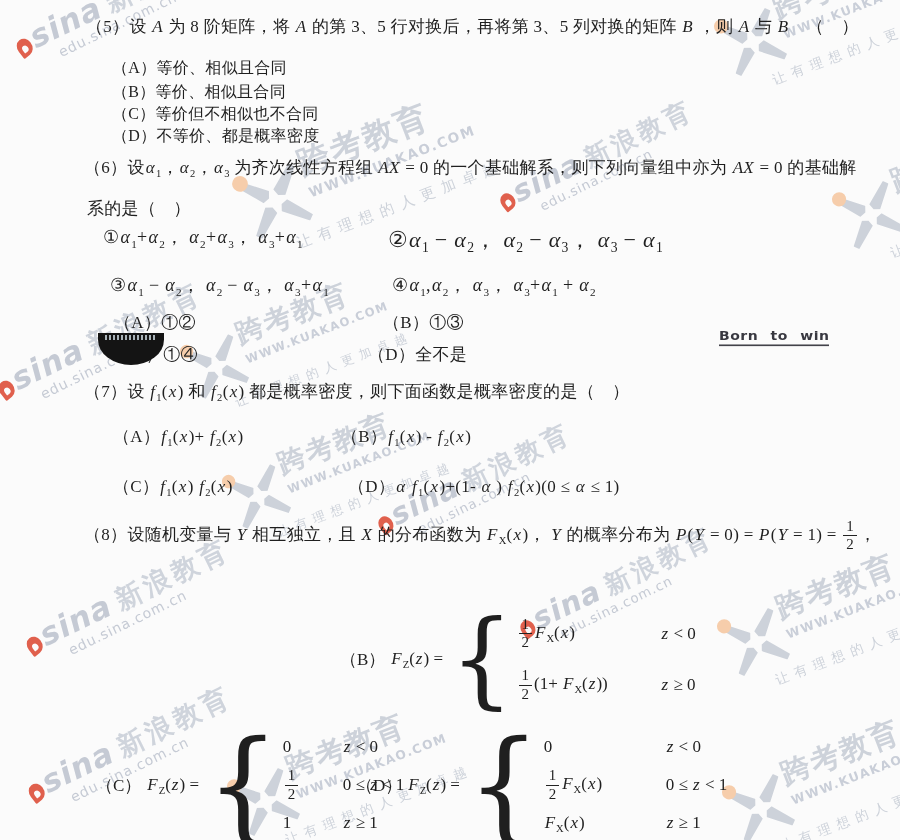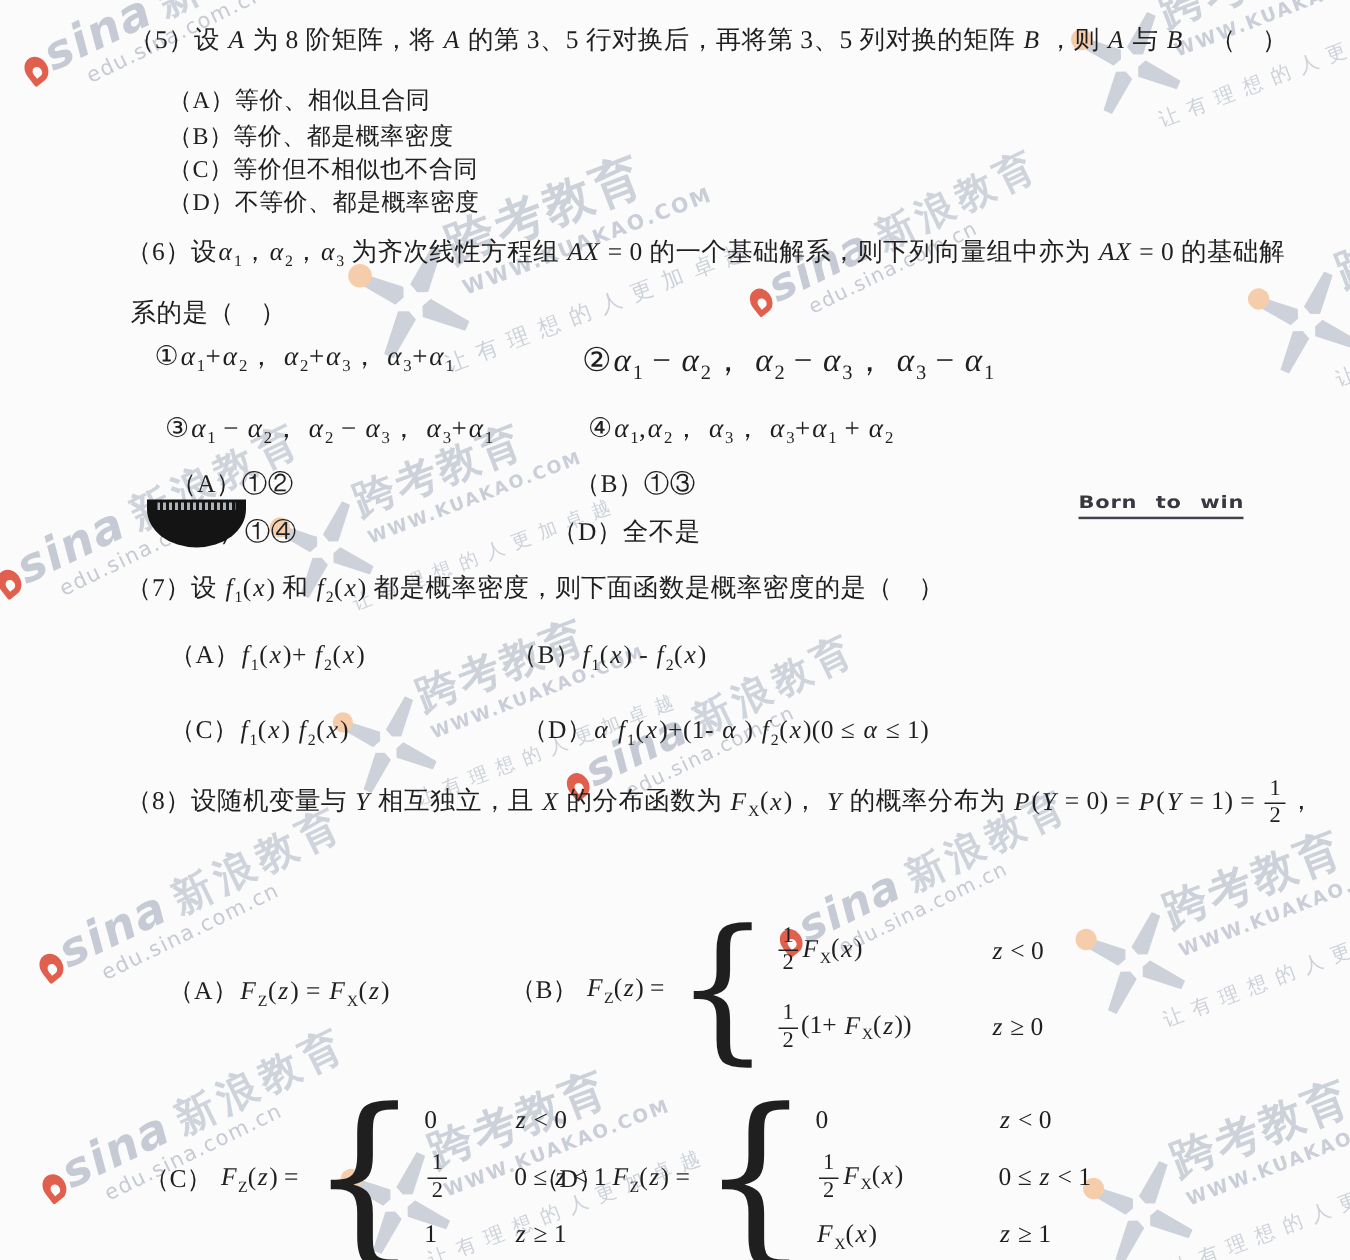--- a/index.html
+++ b/index.html
@@ -211,21 +211,21 @@
             <span class="kk-cn">跨考教育</span>
             <span class="kk-url">WWW.KUAKAO.COM</span>
           </div>
         </div>
         <div class="kk-slogan">让有理想的人更加卓越</div>
       </div>
     </div>
 
   <div class="tline" style="left:86px;top:16px">（5）设 <i>A</i> 为 8 阶矩阵，将 <i>A</i> 的第 3、5 行对换后，再将第 3、5 列对换的矩阵 <i>B</i> ，则 <i>A</i> 与 <i>B</i>　（　）</div>
   <div class="tline" style="left:112px;top:58px;font-size:16px">（A）等价、相似且合同</div>
-  <div class="tline" style="left:112px;top:82px;font-size:16px">（B）等价、都是概率密度</div>
+  <div class="tline" style="left:112px;top:82px;font-size:16px">（B）等价、相似且合同</div>
   <div class="tline" style="left:112px;top:104px;font-size:16px">（C）等价但不相似也不合同</div>
   <div class="tline" style="left:112px;top:126px;font-size:16px">（D）不等价、都是概率密度</div>
 
   <div class="tline" style="left:84px;top:157px">（6）设<i>α</i><sub>1</sub>，<i>α</i><sub>2</sub>，<i>α</i><sub>3</sub> 为齐次线性方程组 <i>AX</i> = 0 的一个基础解系，则下列向量组中亦为 <i>AX</i> = 0 的基础解</div>
   <div class="tline" style="left:87px;top:198px">系的是（　）</div>
   <div class="tline" style="left:103px;top:226px;font-size:18px">①<i>α</i><sub>1</sub>+<i>α</i><sub>2</sub>，  <i>α</i><sub>2</sub>+<i>α</i><sub>3</sub>，  <i>α</i><sub>3</sub>+<i>α</i><sub>1</sub></div>
   <div class="tline" style="left:388px;top:226px;font-size:22px">②<i>α</i><sub>1</sub> − <i>α</i><sub>2</sub>，  <i>α</i><sub>2</sub> − <i>α</i><sub>3</sub>，  <i>α</i><sub>3</sub> − <i>α</i><sub>1</sub></div>
   <div class="tline" style="left:110px;top:274px;font-size:18px">③<i>α</i><sub>1</sub> − <i>α</i><sub>2</sub>，  <i>α</i><sub>2</sub> − <i>α</i><sub>3</sub>，  <i>α</i><sub>3</sub>+<i>α</i><sub>1</sub></div>
   <div class="tline" style="left:392px;top:274px;font-size:18px">④<i>α</i><sub>1</sub>,<i>α</i><sub>2</sub>，  <i>α</i><sub>3</sub>，  <i>α</i><sub>3</sub>+<i>α</i><sub>1</sub> + <i>α</i><sub>2</sub></div>
   <div class="tline" style="left:114px;top:312px">（A）①②</div>
@@ -242,21 +242,20 @@
   <div class="tline" style="left:113px;top:426px"><span>（A）</span><span><i>f</i><sub>1</sub>(<i>x</i>)+ <i>f</i><sub>2</sub>(<i>x</i>)</span></div>
   <div class="tline" style="left:341px;top:426px"><span>（B）</span><span><i>f</i><sub>1</sub>(<i>x</i>) - <i>f</i><sub>2</sub>(<i>x</i>)</span></div>
   <div class="tline" style="left:113px;top:476px"><span>（C）</span><span><i>f</i><sub>1</sub>(<i>x</i>) <i>f</i><sub>2</sub>(<i>x</i>)</span></div>
   <div class="tline" style="left:348px;top:476px"><span>（D）</span><span><i>α</i> <i>f</i><sub>1</sub>(<i>x</i>)+(1- <i>α</i> ) <i>f</i><sub>2</sub>(<i>x</i>)(0 ≤ <i>α</i> ≤ 1)</span></div>
 
   <div class="tline" style="left:84px;top:518px">（8）设随机变量与 <i>Y</i> 相互独立，且 <i>X</i> 的分布函数为 <i>F</i><sub>X</sub>(<i>x</i>)，  <i>Y</i> 的概率分布为 <i>P</i>(<i>Y</i> = 0) = <i>P</i>(<i>Y</i> = 1) = <span class="frac">
         <span class="fn">1</span>
         <span class="fd">2</span>
       </span>，</div>
 
-  <div class="tline" style="left:112px;top:650px"><span>（A）</span><span><i>F</i><sub>Z</sub>(<i>z</i>) = <i>F</i><sub>X</sub>(<i>z</i>)</span></div>
 
   <div class="opt8" style="left:340px;top:608px">
     <span class="olabel">（B）</span>
     <span><i>F</i><sub>Z</sub>(<i>z</i>) =</span>
     <span class="brace" style="font-size:100px">{</span>
     <div class="cases">
         <div class="crow" style="margin: 8px 0px;">
           <span class="cexpr" style="min-width: 118px;"><span class="frac">
               <span class="fn">1</span>
               <span class="fd">2</span>

